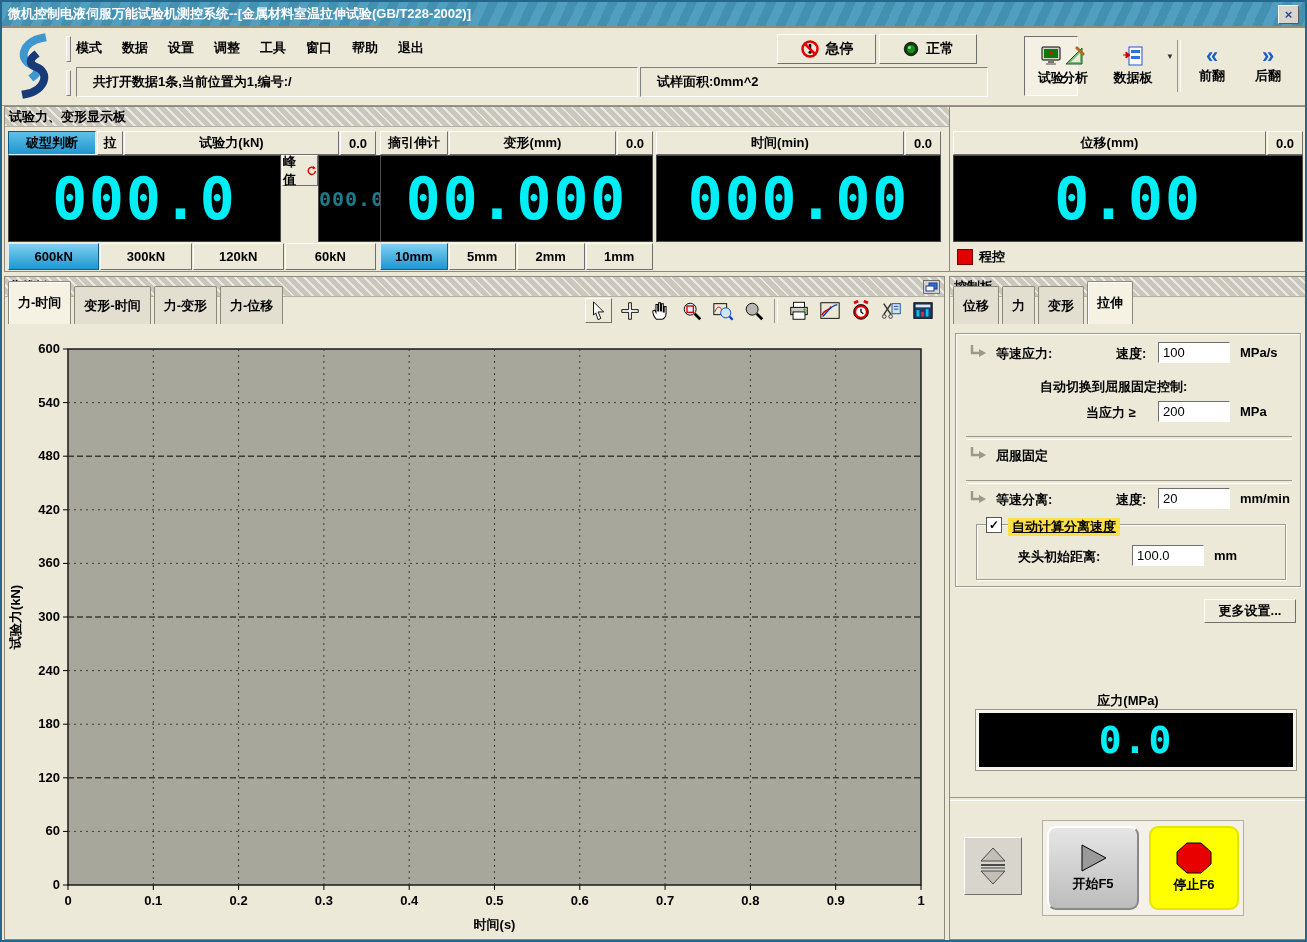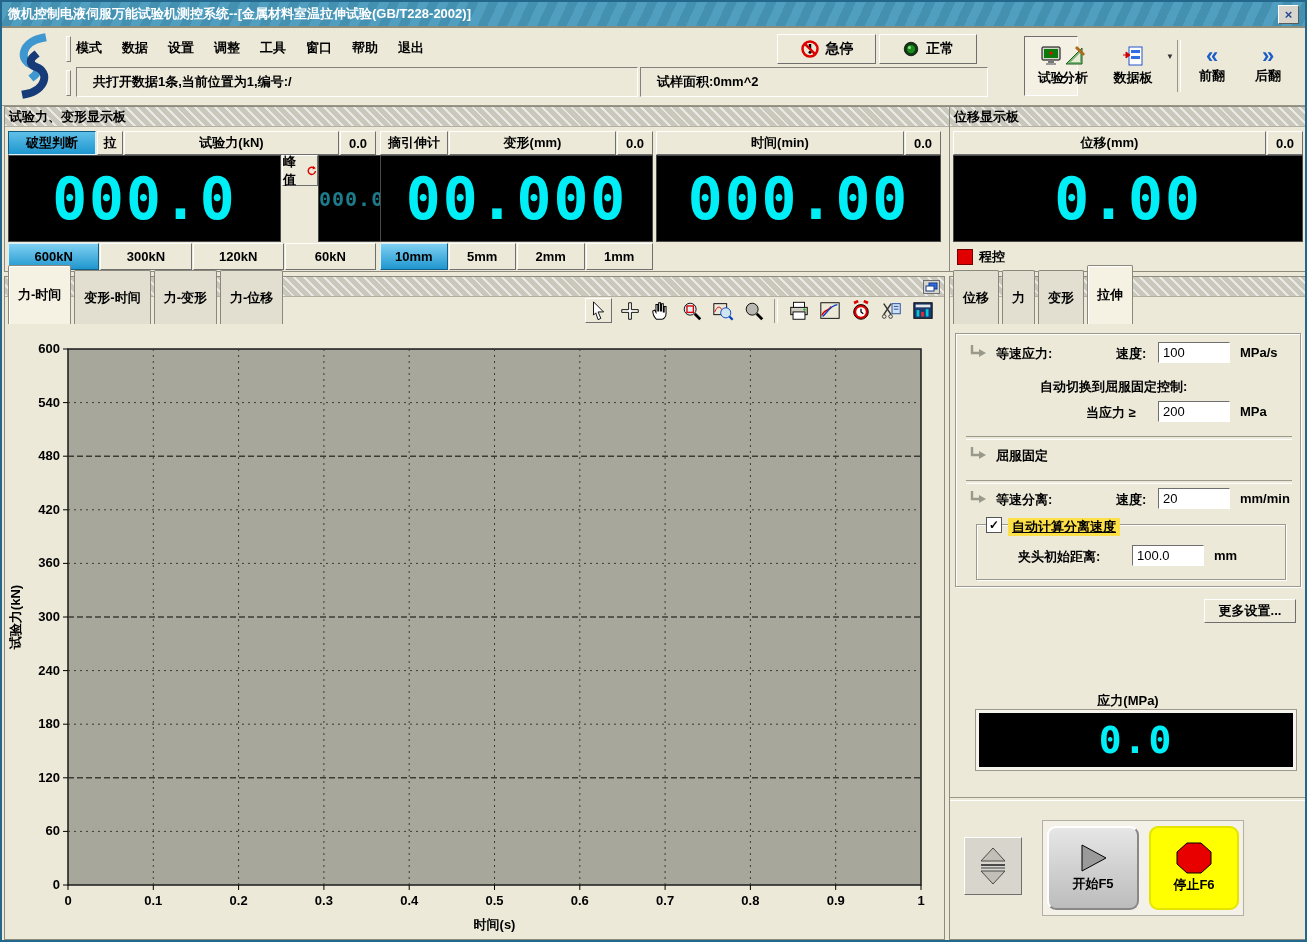--- a/index.html
+++ b/index.html
@@ -48,21 +48,21 @@
   .seg-dim{color:#1d7c8c;font-size:20px;letter-spacing:1px;}
   .dg-foot{display:flex;height:27px;margin-top:1px;gap:1px;}
   .range-btn{flex:1;border:1px solid;border-color:#ffffff #6f6f6f #6f6f6f #ffffff;background:#ece9d8;
     font-size:13px;font-weight:bold;display:flex;align-items:center;justify-content:center;cursor:default;box-sizing:border-box;}
   .range-btn.sel{background:linear-gradient(#7fd0f2,#1f96cf);border-color:#d7f0fa #155d84 #155d84 #d7f0fa;}
   .peak-col{width:94px;display:flex;flex-direction:row;margin-left:1px;}
   .peak-btn{height:31px;border:1px solid;border-color:#ffffff #6f6f6f #6f6f6f #ffffff;background:#ece9d8;
     display:flex;align-items:center;justify-content:center;gap:5px;font-size:13px;font-weight:bold;box-sizing:border-box;}
   
   .tabs{display:flex;align-items:flex-end;height:27px;padding-left:3px;position:relative;}
-  .tab{height:21px;padding:16px 9px;font-size:13px;font-weight:bold;background:#e2dfd0;
+  .tab{height:21px;padding:8px 9px;font-size:13px;font-weight:bold;background:#e2dfd0;
     border:1px solid #8a887a;border-bottom:none;border-radius:2px 2px 0 0;display:flex;align-items:center;
     margin-right:3px;cursor:default;}
   .tab.active{height:26px;background:#f5f2e3;box-shadow:inset 1px 1px 0 #fff;}
   
   .ctoolbar{position:absolute;right:8px;top:21px;display:flex;align-items:center;gap:4px;}
   .ticon{width:27px;height:25px;display:flex;align-items:center;justify-content:center;box-sizing:border-box;}
   .ticon.sel{border:1px solid;border-color:#ffffff #6f6f6f #6f6f6f #ffffff;}
   .tsep{width:2px;height:24px;border-left:1px solid #9a978a;border-right:1px solid #fff;margin:0 3px;}
   
   .gbox{position:absolute;border:1px solid #9b998b;box-shadow:inset 1px 1px 0 #fff,1px 1px 0 #fff;box-sizing:border-box;}
@@ -257,23 +257,20 @@
       <div class="dg-body">
         <div class="black-box" style="flex:1;">
           <span class="seg seg-big">000.00</span>
         </div>
       </div>
       <div class="dg-foot"></div>
     </div>
   </div>
 
   <div class="panel" style="left:947px;top:104px;width:358px;height:166px;">
-    <div class="panel-strip">
-      <span>位移显示板</span>
-    </div>
     <div class="dgroup" style="left:3px;width:350px;">
       <div class="dg-header">
         <div class="hdr-cell" style="flex:1;">
             <span>位移(mm)</span>
           </div>
         <div class="hdr-cell" style="width:36px;">
             <span>0.0</span>
           </div>
       </div>
       <div class="dg-body">

